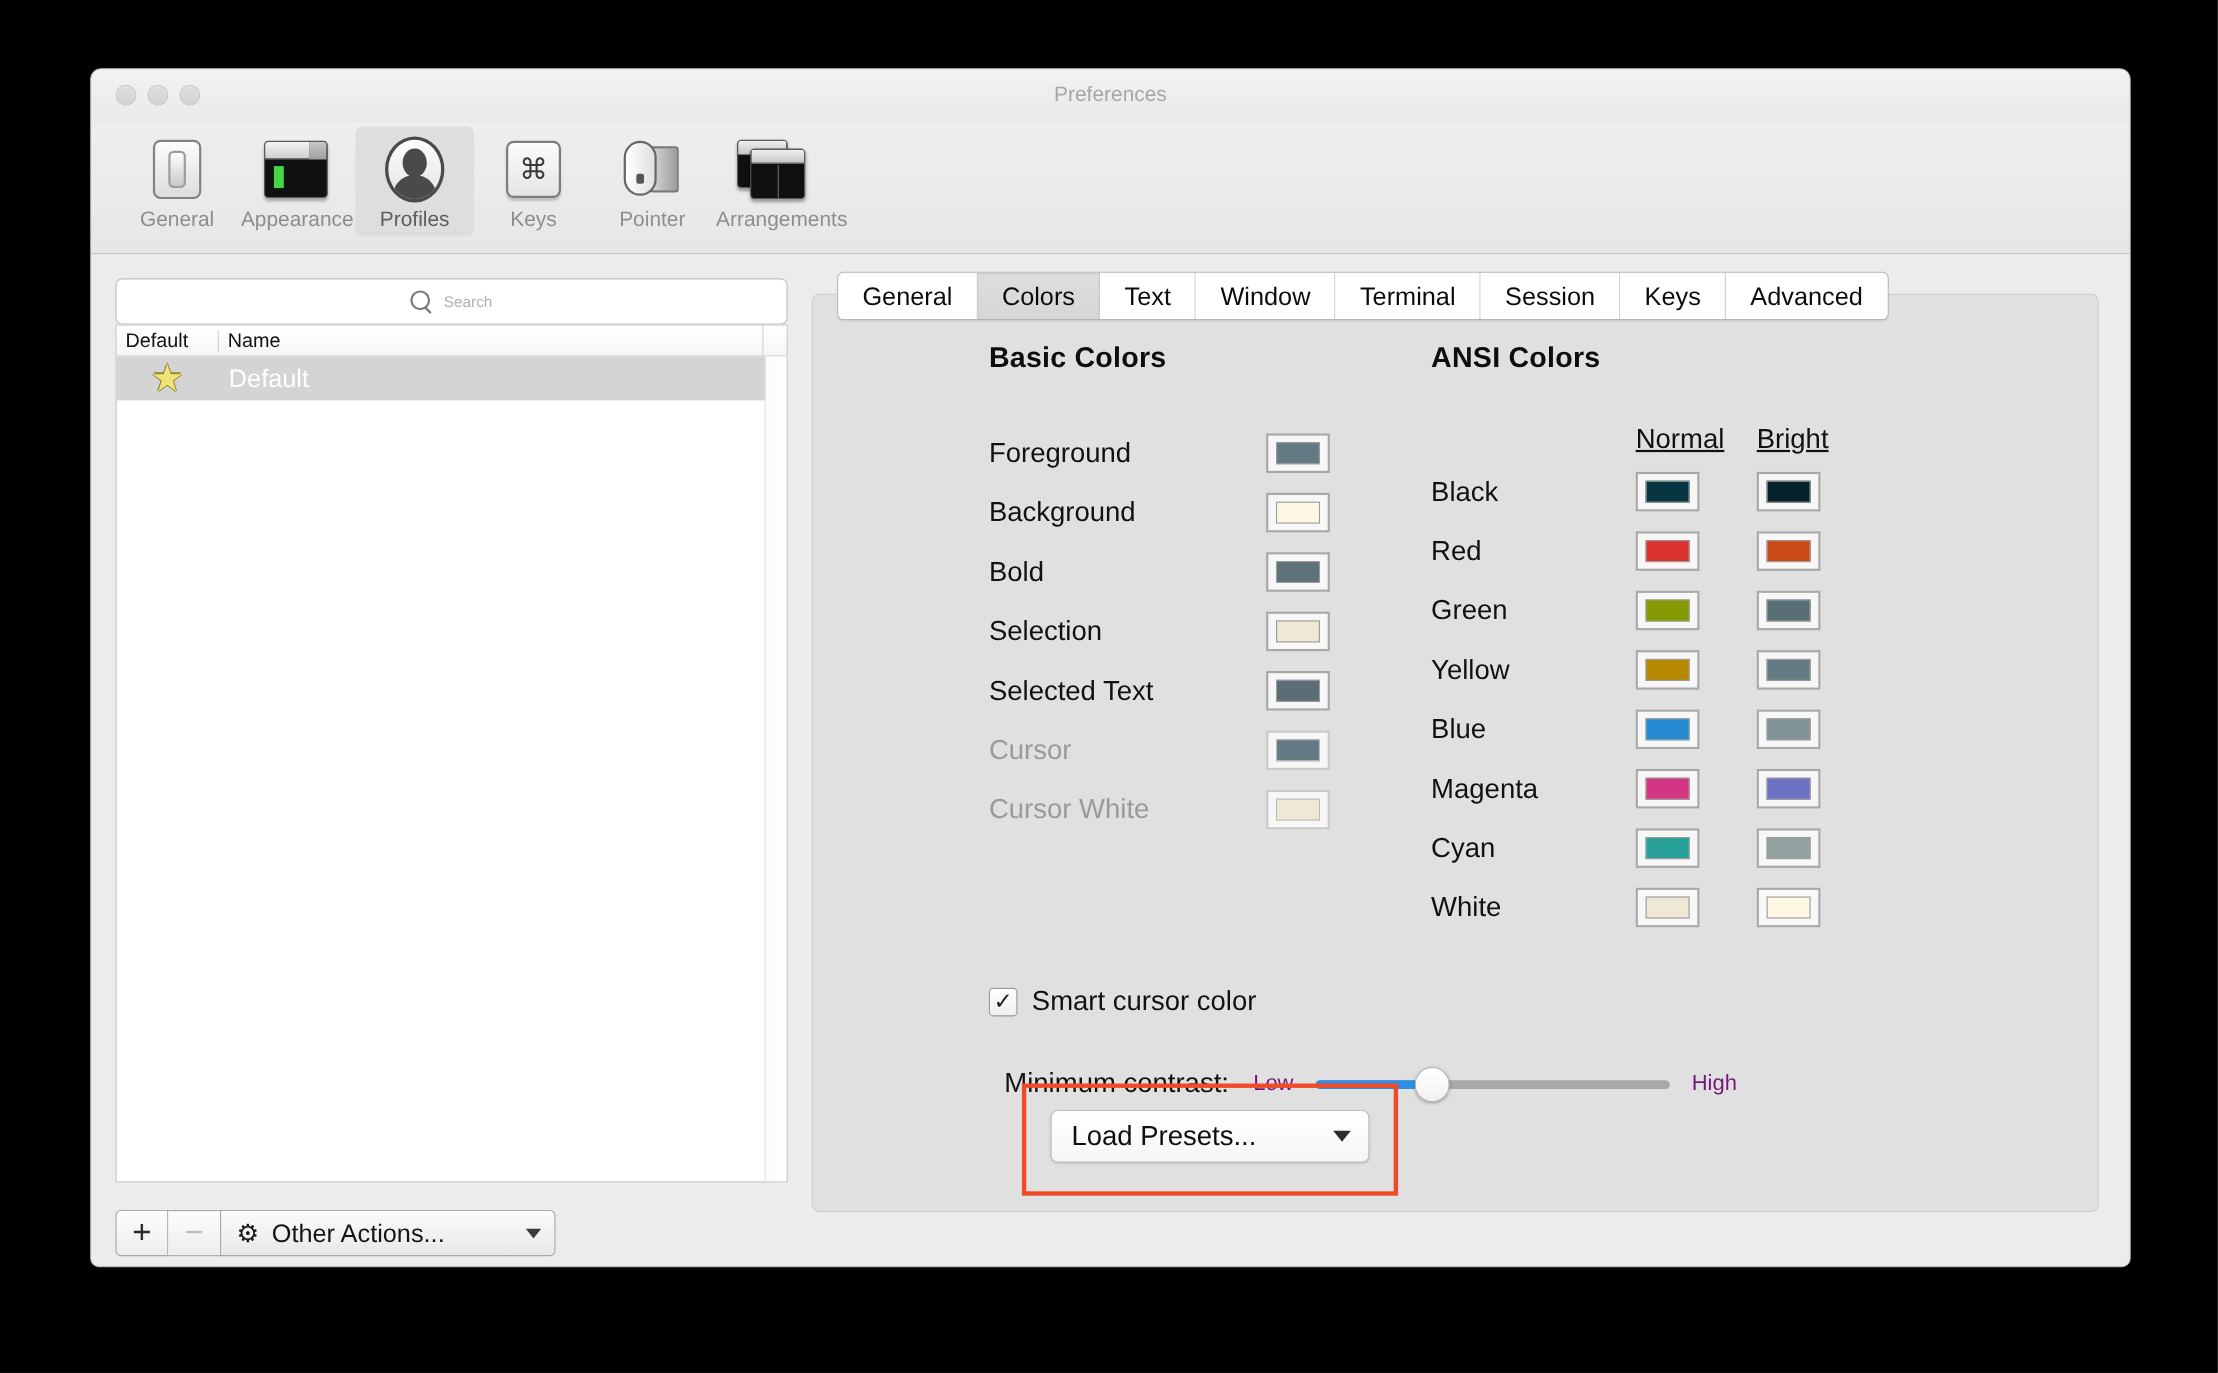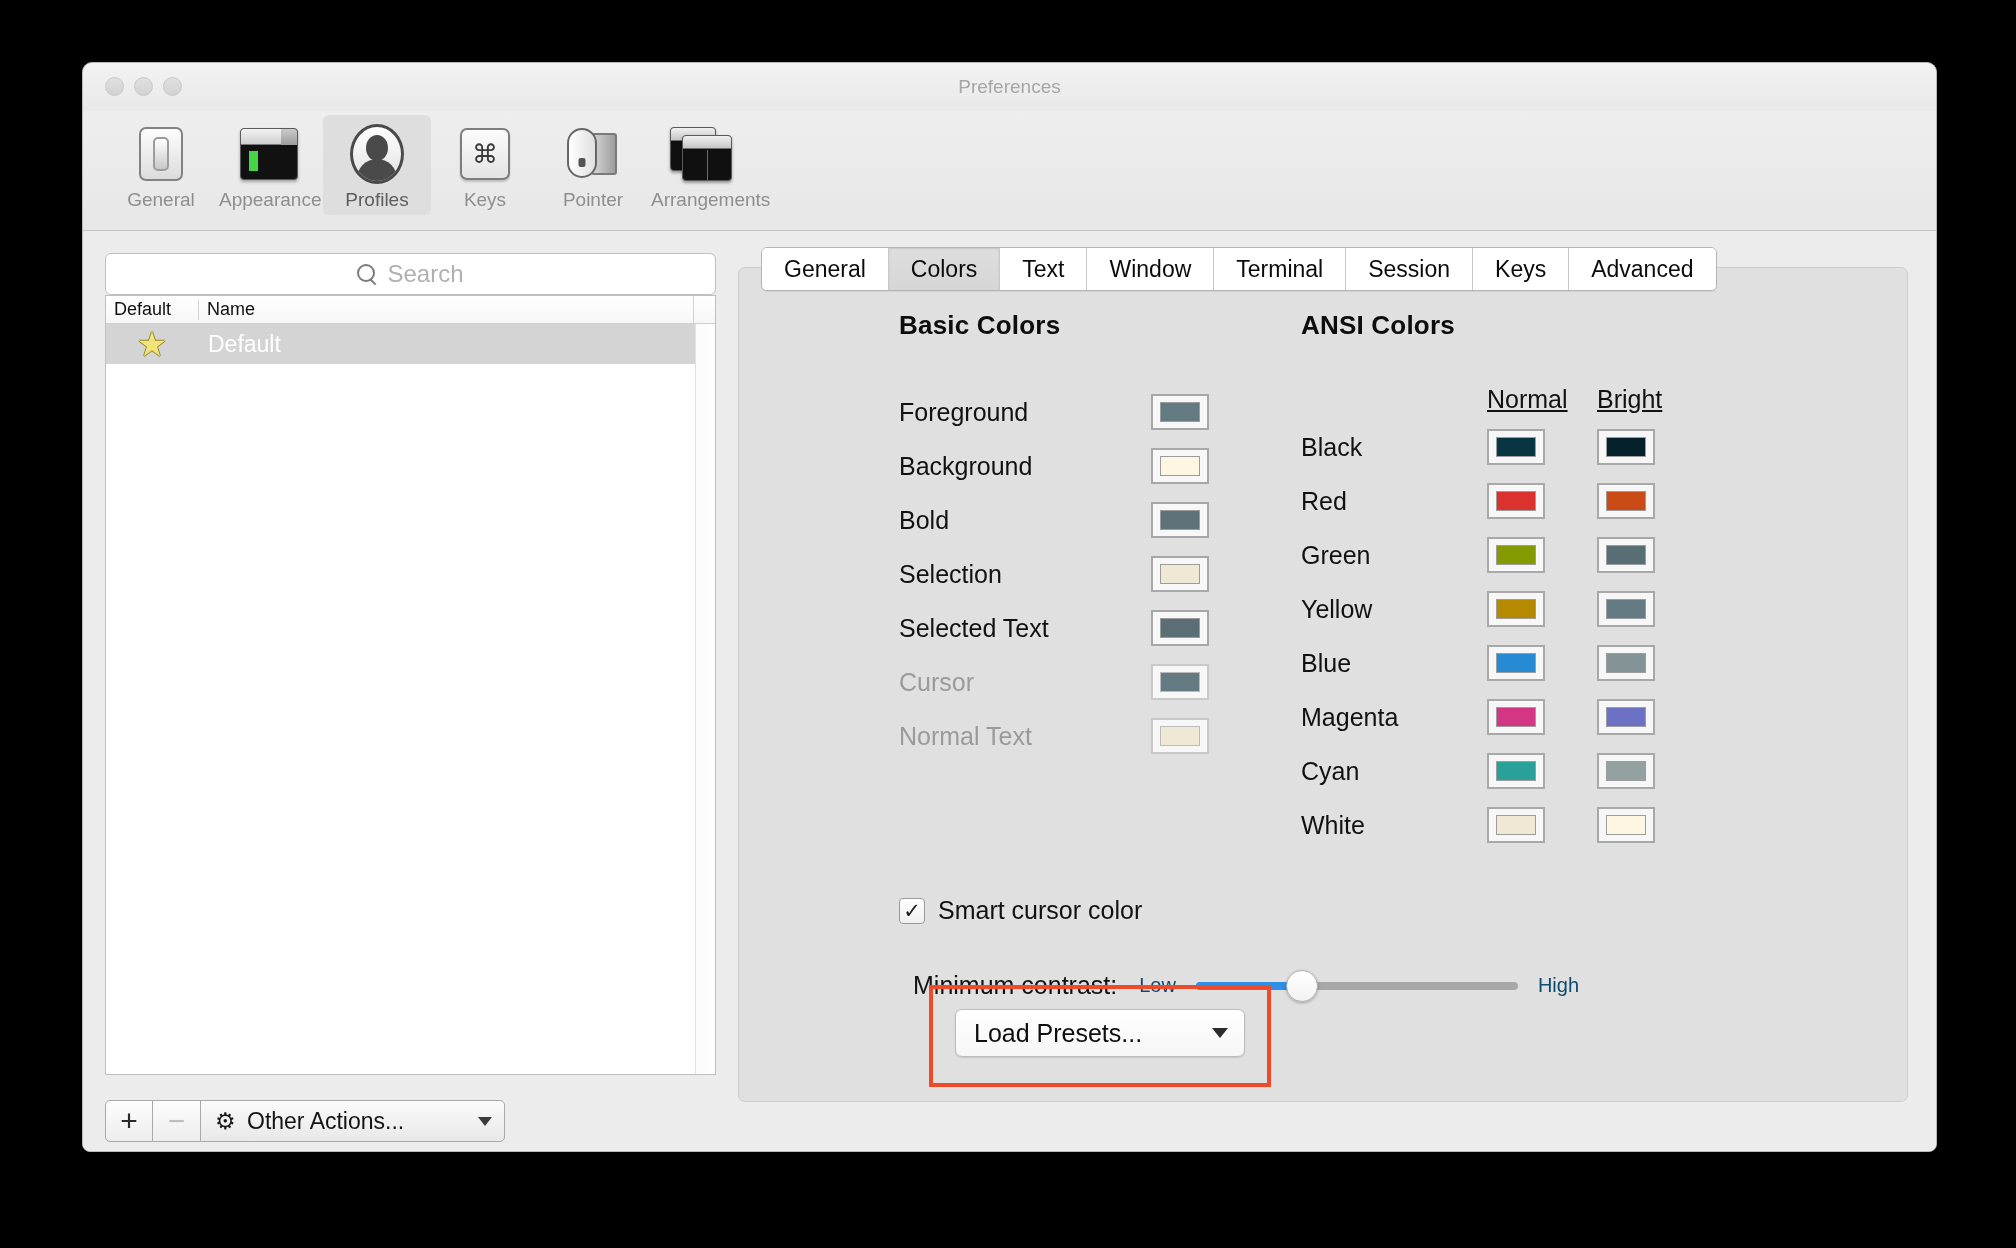--- a/index.html
+++ b/index.html
@@ -202,21 +202,21 @@
   .search-icon:before {
     content:""; position:absolute; left:0; top:0;
     width: 14px; height: 14px; border: 2px solid #7b7b7b;
     border-radius: 50%;
   }
   .search-icon:after {
     content:""; position:absolute; left: 13px; top: 14px;
     width: 8px; height: 2px; background: #7b7b7b;
     transform: rotate(45deg); transform-origin: left center;
   }
-  .search-placeholder { font-size: 24px; color: #b0b0b0; }
+  .search-placeholder { font-size: 14px; color: #b0b0b0; }
 
   .list-wrap {
     flex: 1;
     background: #fff;
     border: 1px solid #bfbfbf;
     display: flex;
     flex-direction: column;
     overflow: hidden;
   }
   .list-header {
@@ -418,21 +418,21 @@
     line-height: 1;
   }
   .cb-label { font-size: 25px; color: #111; }
 
   .slider-row {
     display: flex; align-items: center;
     margin-top: 46px;
     padding-left: 14px;
   }
   .slider-caption { font-size: 25px; color: #111; margin-right: 22px; }
-  .slider-lo, .slider-hi { font-size: 20px; color: #0c4a6e; }
+  .slider-lo, .slider-hi { font-size: 20px; color: #701a75; }
   .track {
     position: relative;
     width: 322px; height: 8px;
     background: #a8a8a8;
     border-radius: 4px;
     margin: 0 20px;
   }
   .track .fill {
     position: absolute; left: 0; top: 0; bottom: 0;
     background: #2e8fe6;
@@ -646,21 +646,21 @@
                   <i style="background: rgb(91, 110, 117);"></i>
                 </div>
             </div>
             <div class="basic-row">
               <div class="basic-label dim">Cursor</div>
               <div class="well dim">
                   <i style="background: rgb(101, 123, 131);"></i>
                 </div>
             </div>
             <div class="basic-row">
-              <div class="basic-label dim">Normal Text</div>
+              <div class="basic-label dim">Cursor White</div>
               <div class="well dim">
                   <i style="background: rgb(238, 232, 213);"></i>
                 </div>
             </div>
           </div>
 
           <div class="ansi-col">
             <div class="section-title">ANSI Colors</div>
 
             <div class="ansi-head">

